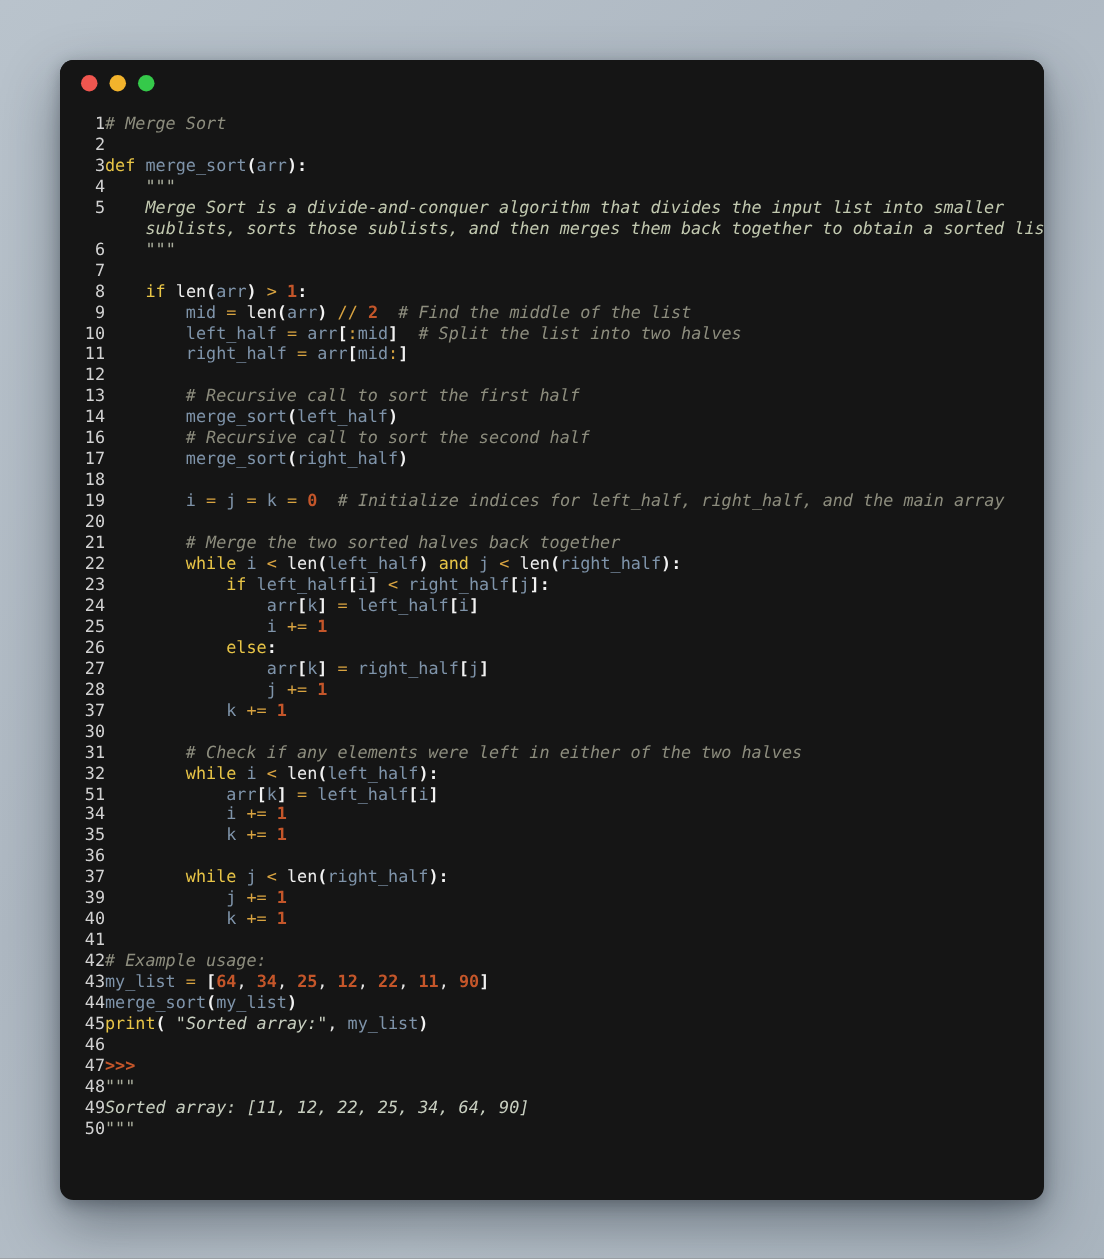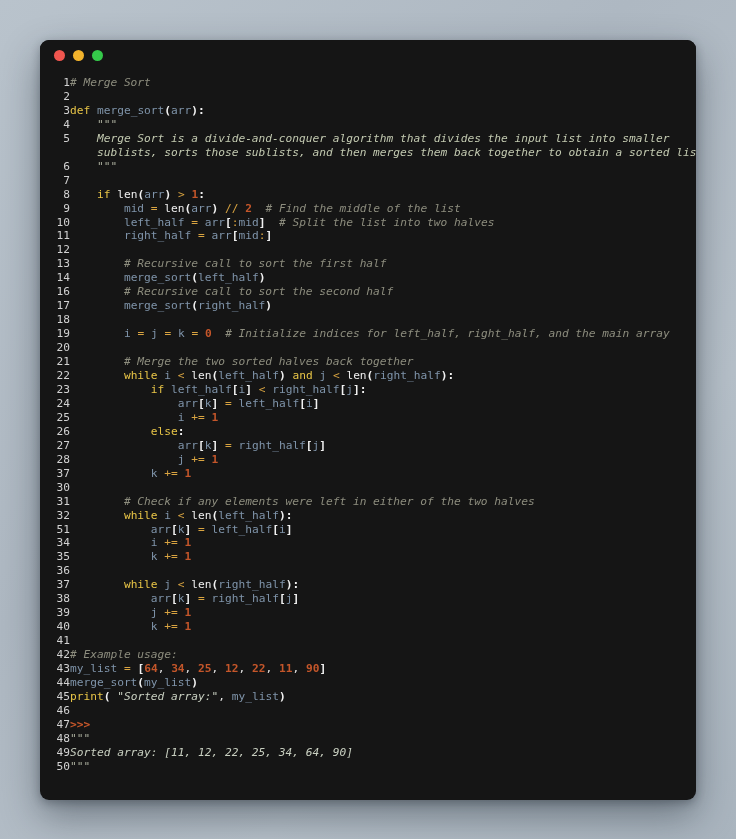--- a/index.html
+++ b/index.html
@@ -298,24 +298,20 @@
         <tr>
               <td class="ln">36</td>
               <td class="src"> </td>
             </tr>
 
         <tr>
               <td class="ln">37</td>
               <td class="src">        <span class="kw">while</span> <span class="var">j</span> <span class="op">&lt;</span> <span class="bi">len</span><span class="pn">(</span><span class="var">right_half</span><span class="pn">):</span></td>
             </tr>
 
-        <tr>
-              <td class="ln">38</td>
-              <td class="src">            <span class="var">arr</span><span class="pn">[</span><span class="var">k</span><span class="pn">]</span> <span class="op">=</span> <span class="var">right_half</span><span class="pn">[</span><span class="var">j</span><span class="pn">]</span></td>
-            </tr>
 
         <tr>
               <td class="ln">39</td>
               <td class="src">            <span class="var">j</span> <span class="op">+=</span> <span class="num">1</span></td>
             </tr>
 
         <tr>
               <td class="ln">40</td>
               <td class="src">            <span class="var">k</span> <span class="op">+=</span> <span class="num">1</span></td>
             </tr>

